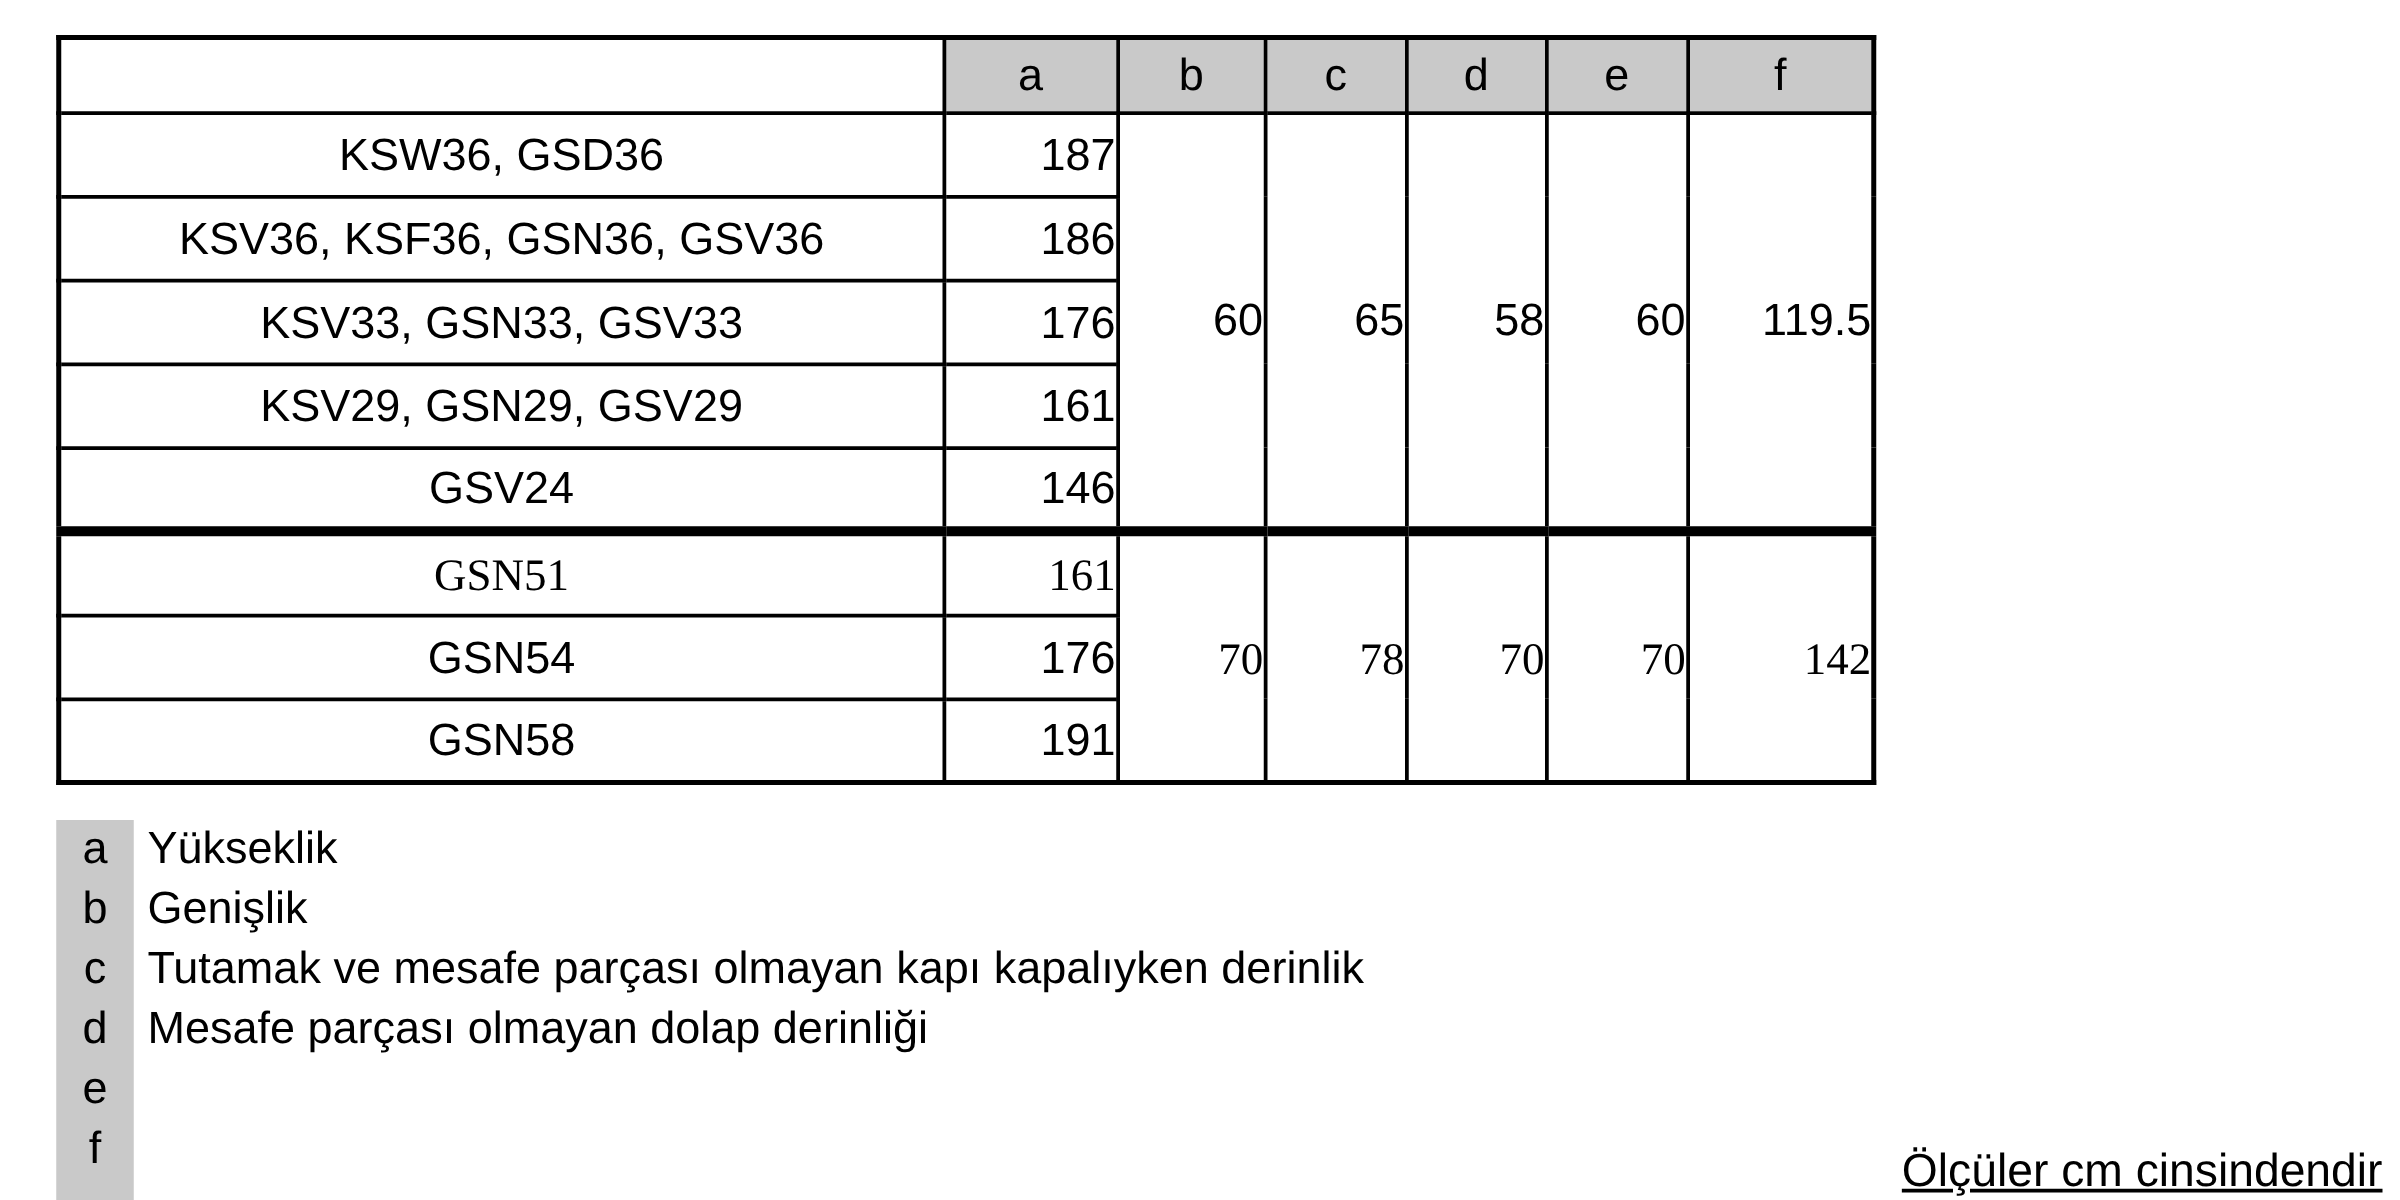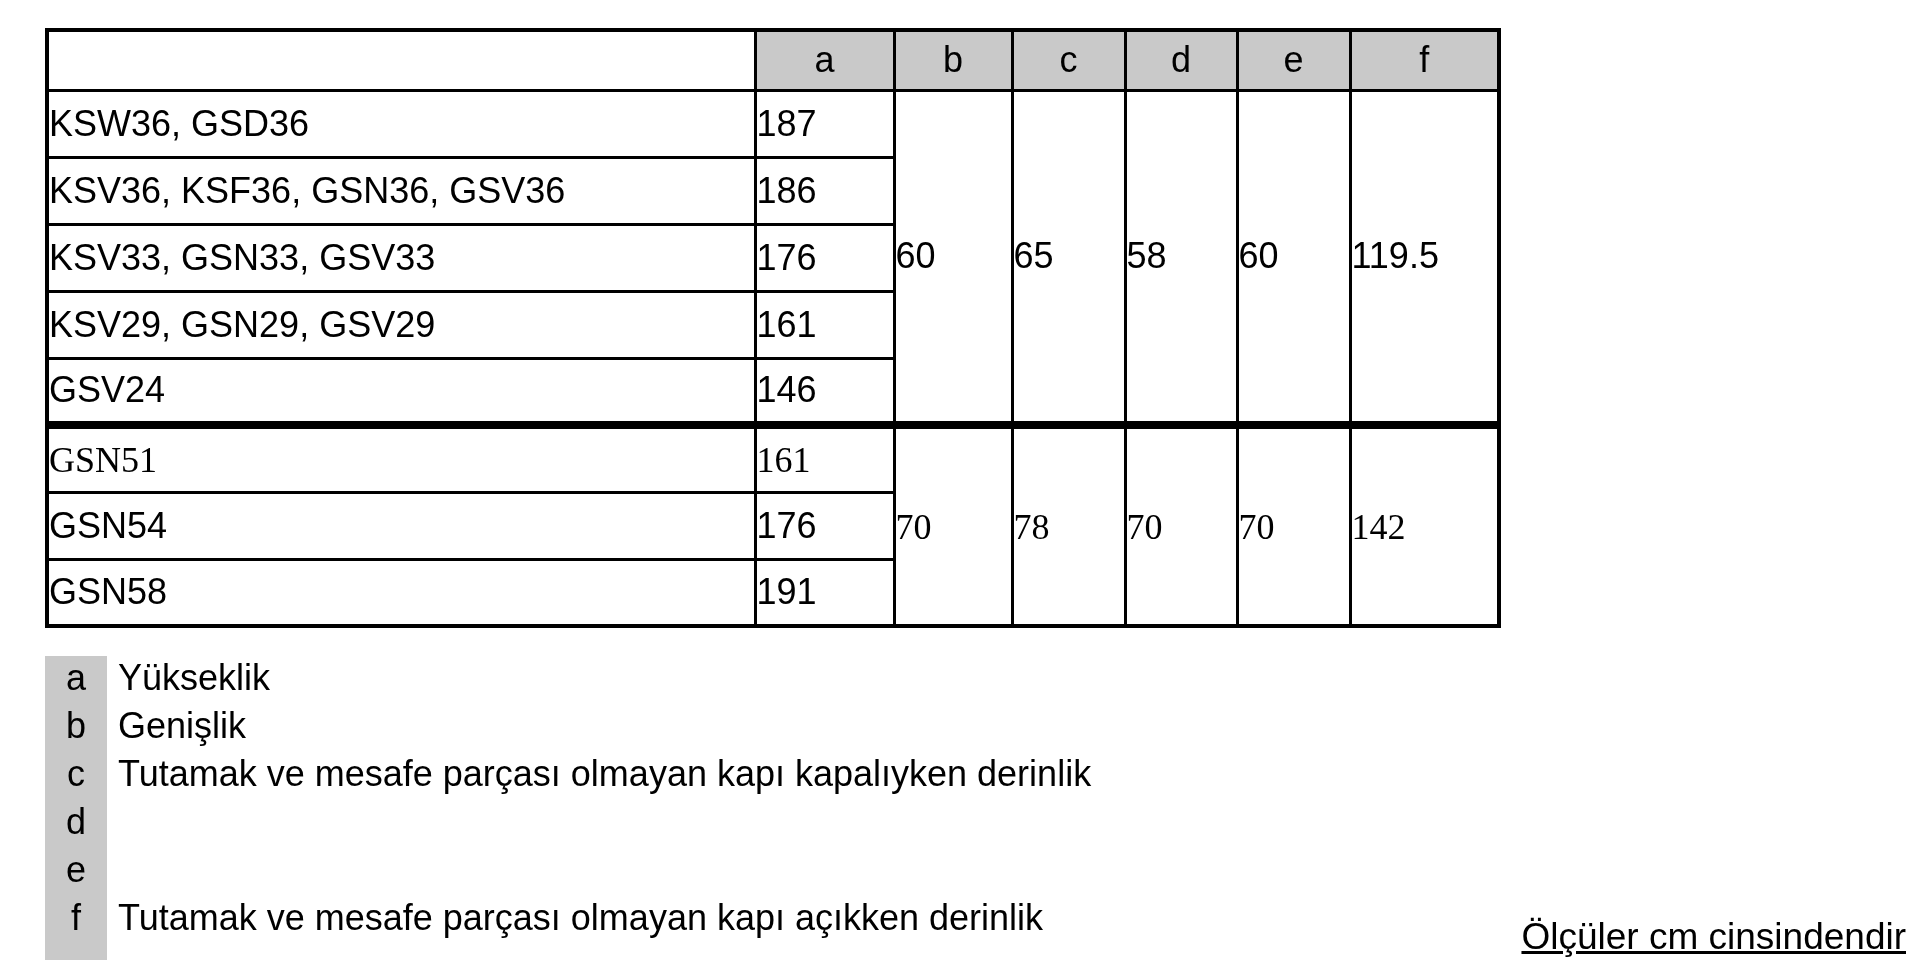--- a/index.html
+++ b/index.html
@@ -40,22 +40,22 @@
   col.c-c { width: 113px; }
   col.c-d { width: 112px; }
   col.c-e { width: 113px; }
   col.c-f { width: 149px; }
 
   tr.head-row { height: 60px; }
   tr.head-row th.col-head { background: var(--header-bg); text-align: center; }
   tr.head-row td.corner { background: #fff; }
 
   tr.data-row { height: 67px; }
-  td.model { text-align: left; padding-left: 16px; }
-  td.num { text-align: left; }
+  td.model { text-align: center; padding-left: 16px; }
+  td.num { text-align: right; }
   tr.group-start td { border-top: 8px solid var(--border-c); font-family: Liberation Serif, serif; }
 
   
   .legend-strip {
     position: absolute; left: 45px; top: 656px;
     width: 62px; height: 304px;
     background: var(--header-bg);
   }
   .legend {
     position: absolute; left: 45px; top: 654px;
@@ -157,25 +157,25 @@
     <div class="legend-row">
       <div class="legend-key">b</div>
       <div class="legend-label">Genişlik</div>
     </div>
     <div class="legend-row">
       <div class="legend-key">c</div>
       <div class="legend-label">Tutamak ve mesafe parçası olmayan kapı kapalıyken derinlik</div>
     </div>
     <div class="legend-row">
       <div class="legend-key">d</div>
+      <div class="legend-label">Mesafe parçası olmayan dolap derinliği</div>
     </div>
     <div class="legend-row">
       <div class="legend-key">e</div>
     </div>
     <div class="legend-row">
       <div class="legend-key">f</div>
-      <div class="legend-label">Tutamak ve mesafe parçası olmayan kapı açıkken derinlik</div>
     </div>
   </div>
 
   <div class="note">Ölçüler cm cinsindendir</div>
 
 </div>
 
 </body></html>

